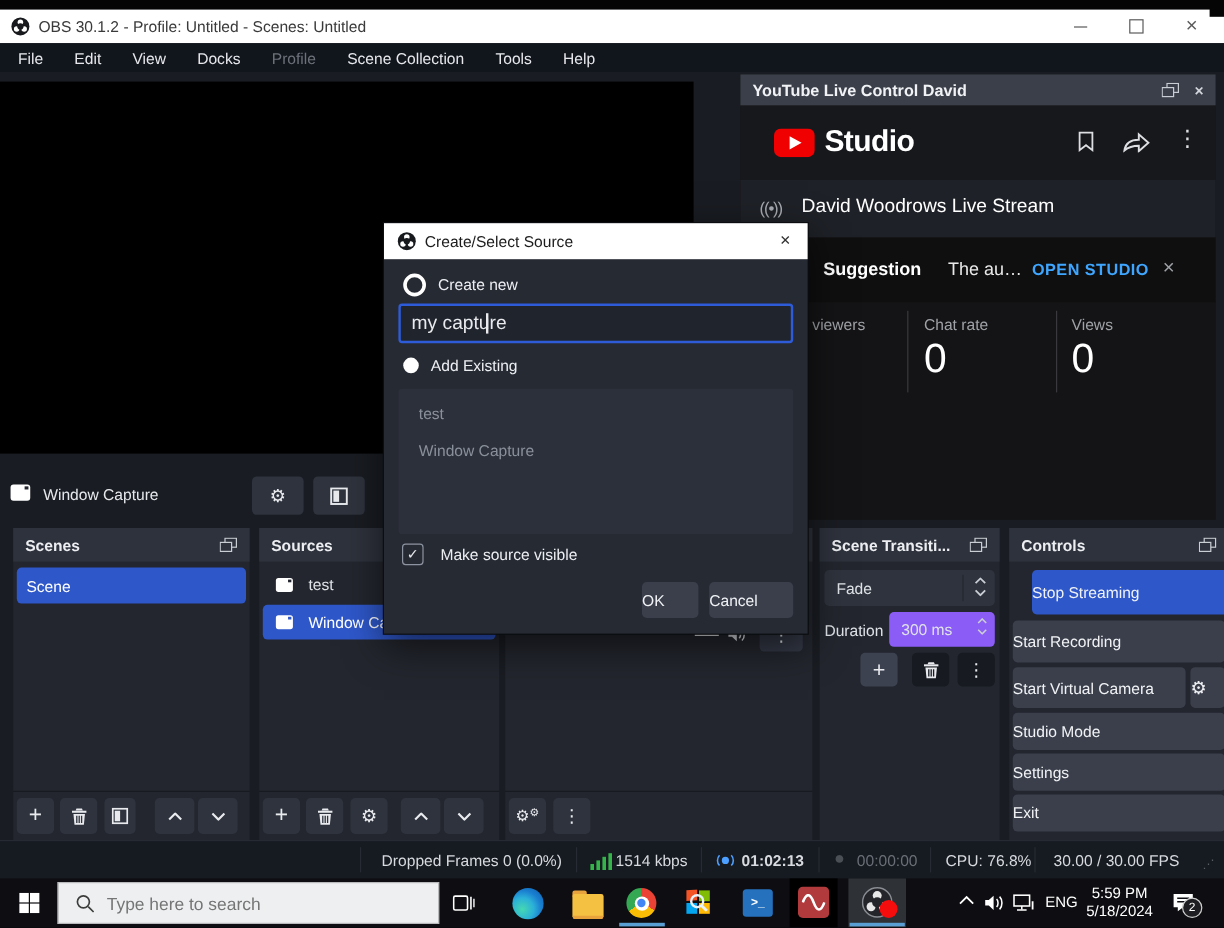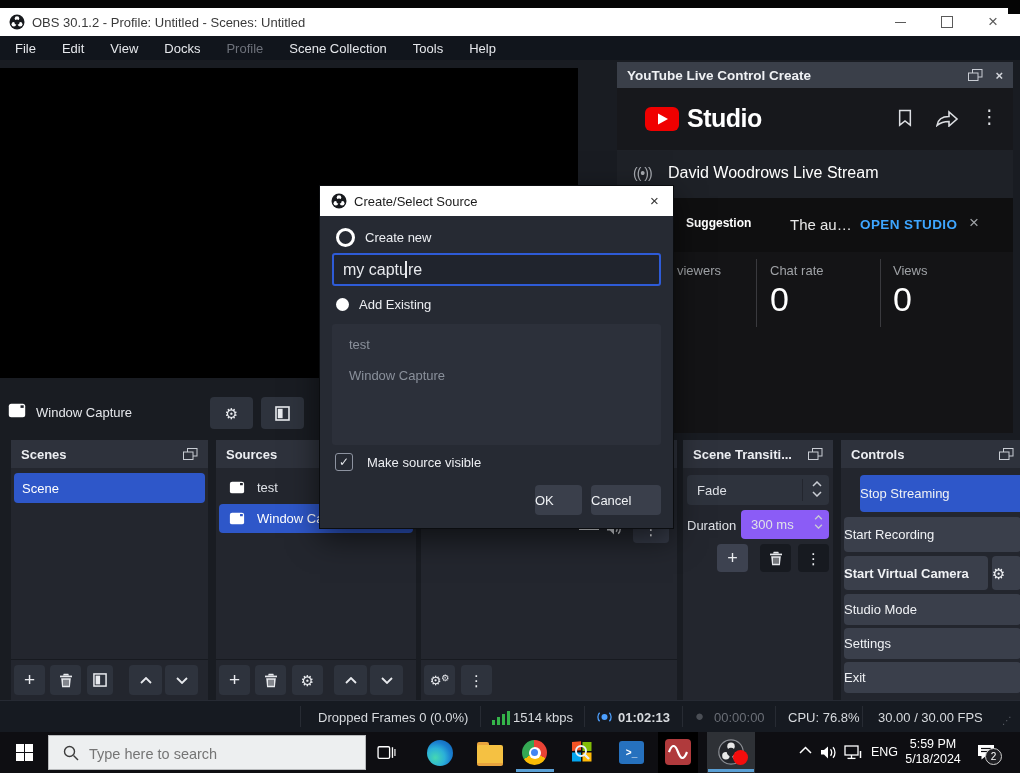--- a/index.html
+++ b/index.html
@@ -229,21 +229,21 @@
           <span style="font-size:13px;">⚙<span style="font-size:9px;vertical-align:top;">⚙</span></span>
         </div>
       <div class="tbtn" style="left:40px;top:5px;">
           <span class="kebab">⋮</span>
         </div>
     </div>
   </div>
 
   <div class="abs" style="left:617px;top:62px;width:396px;height:371px;background:#141416;">
     <div class="abs yt-header flex" style="left:0;top:0;width:396px;height:26px;padding:0 10px;justify-content:space-between;">
-      <span style="font-size:13.5px;">YouTube Live Control Create</span>
+      <span style="font-size:13.5px;">YouTube Live Control David</span>
       <span class="flex" style="gap:12px;">
         <svg width="15" height="13" viewBox="0 0 15 13">
             <rect x="4.5" y="0.5" width="9.5" height="7.5" fill="none" stroke="#c9cdd4"></rect>
             <rect x="0.5" y="4" width="9.5" height="7.5" fill="#3a3f49" stroke="#c9cdd4"></rect>
           </svg>
         <span style="font-weight:bold;color:#d3d6dc;">×</span>
       </span>
     </div>
 
     <div class="abs" style="left:0;top:26px;width:396px;height:62px;background:#17181c;">
@@ -262,21 +262,21 @@
         </svg>
       <span class="abs kebab" style="left:363px;top:19px;font-size:19px;color:#dcdee2;">⋮</span>
     </div>
 
     <div class="abs flex" style="left:0;top:88px;width:396px;height:48px;background:#1e2127;">
       <span class="abs" style="left:16px;top:15px;color:#a8abb1;font-size:14px;letter-spacing:-1px;">((•))</span>
       <span class="abs" style="left:51px;top:14px;color:#fff;font-size:16px;font-weight:500;">David Woodrows Live Stream</span>
     </div>
 
     <div class="abs" style="left:0;top:136px;width:396px;height:54px;background:#0f0f10;">
-      <span class="abs" style="left:69px;top:18px;color:#fff;font-size:12px;font-weight:bold;">Suggestion</span>
+      <span class="abs" style="left:69px;top:18px;color:#fff;font-size:15px;font-weight:bold;">Suggestion</span>
       <span class="abs" style="left:173px;top:18px;color:#e8e8e8;font-size:15px;">The au…</span>
       <span class="abs yt-link" style="left:243px;top:19px;font-size:13.5px;">OPEN STUDIO</span>
       <span class="abs" style="left:352px;top:15px;color:#9fa2a6;font-size:17px;">×</span>
     </div>
 
     <div class="abs" style="left:0;top:190px;width:396px;height:181px;background:#141416;">
       <div class="vdiv" style="left:139px;top:7px;height:68px;"></div>
       <div class="vdiv" style="left:263px;top:7px;height:68px;"></div>
       <span class="abs stat-lbl" style="left:13px;top:11px;">Current viewers</span>
       <span class="abs stat-val" style="left:23px;top:28px;">0</span>
@@ -349,21 +349,21 @@
           <rect x="0.5" y="4" width="9.5" height="7.5" fill="#2e323c" stroke="#c9cdd4"></rect>
         </svg>
     </div>
     <div class="abs btn" style="left:19px;top:35px;width:177px;height:37px;background:#2e57c9;">
         <span>Stop Streaming</span>
       </div>
     <div class="abs btn" style="left:3px;top:77px;width:177px;height:35px;">
         <span>Start Recording</span>
       </div>
     <div class="abs btn" style="left:3px;top:116px;width:144px;height:34px;overflow:hidden;">
-        <span style="white-space:nowrap;font-weight:bold;">Start Virtual Camera</span>
+        <span style="white-space:nowrap;">Start Virtual Camera</span>
       </div>
     <div class="abs btn" style="left:151px;top:116px;width:29px;height:34px;">
         <span class="glyph">⚙</span>
       </div>
     <div class="abs btn" style="left:3px;top:154px;width:177px;height:31px;">
         <span>Studio Mode</span>
       </div>
     <div class="abs btn" style="left:3px;top:188px;width:177px;height:31px;">
         <span>Settings</span>
       </div>

